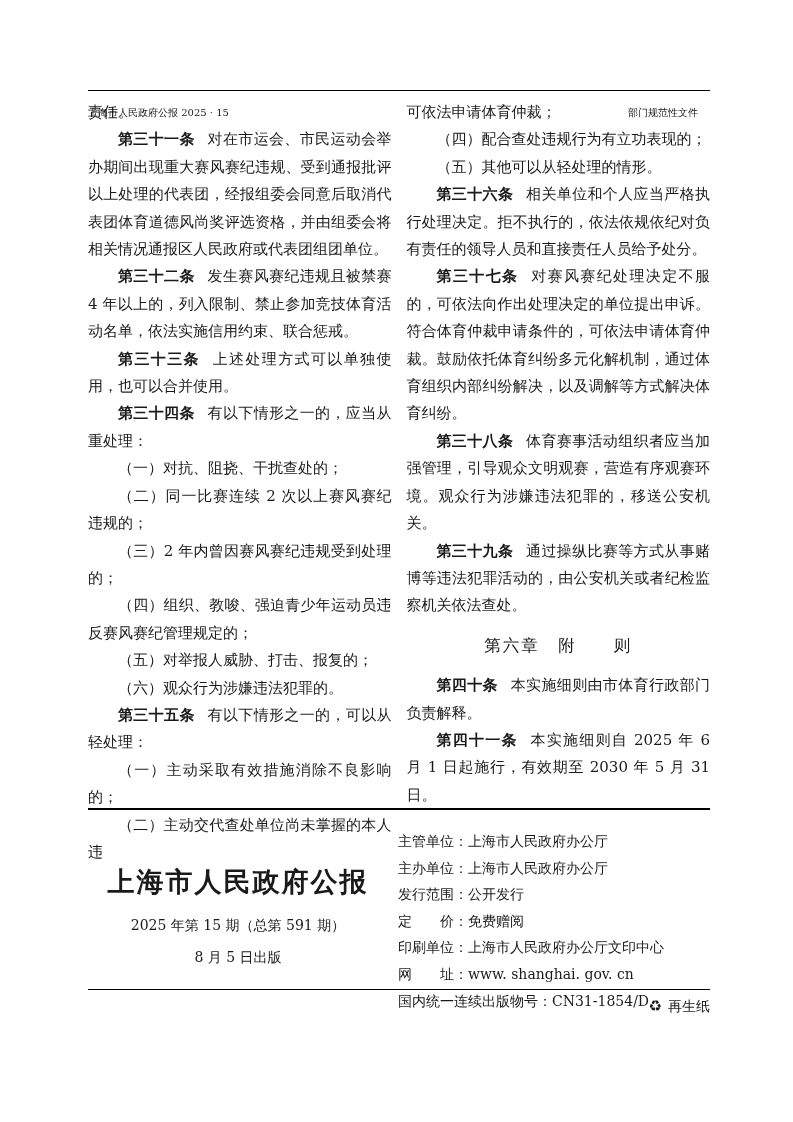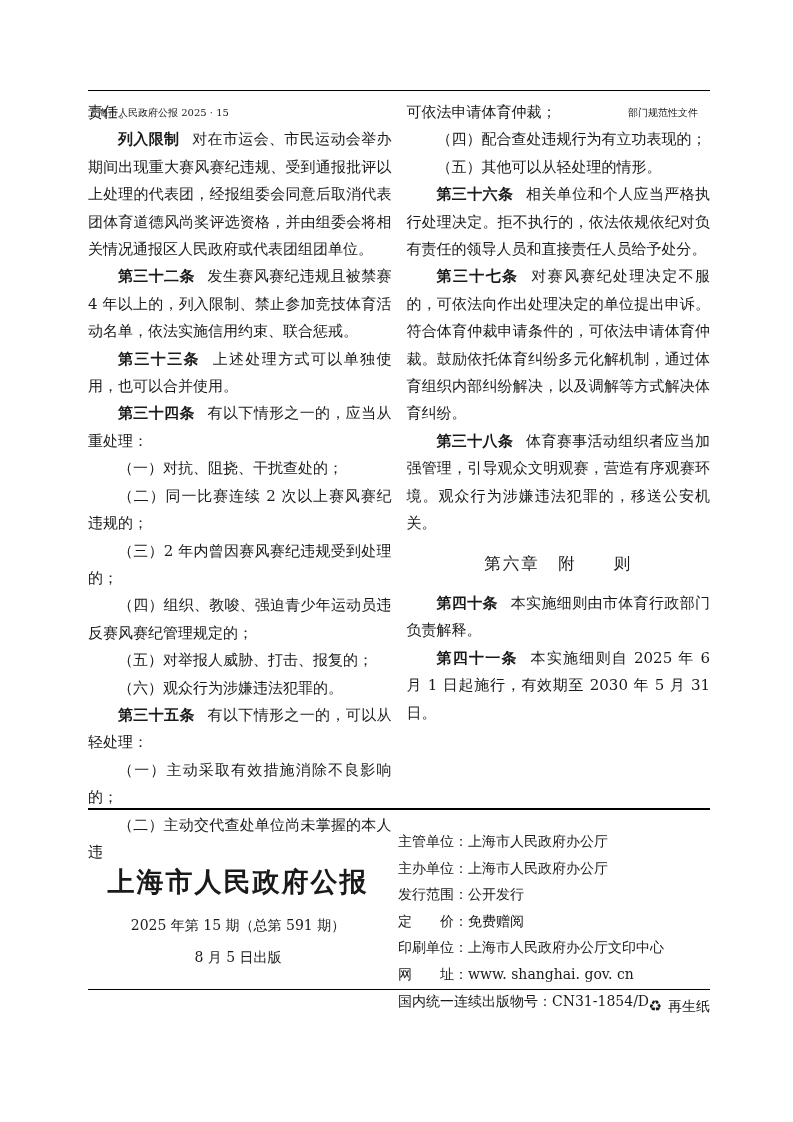--- a/index.html
+++ b/index.html
@@ -80,41 +80,42 @@
 
   <div class="header">
     <span>上海市人民政府公报 2025 · 15</span>
     <span>部门规范性文件</span>
   </div>
   <div class="header-rule"></div>
 
   <div class="body">
     <div class="col">
       <p class="para noindent"><span>责任。</span></p>
-      <p class="para"><span class="art">列入限制</span><span>对在市运会、市民运动会举办期间出现重大赛风赛纪违规、受到通报批评以上处理的代表团，经报组委会同意后取消代表团体育道德风尚奖评选资格，并由组委会将相关情况通报区人民政府或代表团组团单位。</span></p>
+      <p class="para"><span class="art">第三十一条</span><span>对在市运会、市民运动会举办期间出现重大赛风赛纪违规、受到通报批评以上处理的代表团，经报组委会同意后取消代表团体育道德风尚奖评选资格，并由组委会将相关情况通报区人民政府或代表团组团单位。</span></p>
       <p class="para"><span class="art">第三十二条</span><span>发生赛风赛纪违规且被禁赛 4 年以上的，列入限制、禁止参加竞技体育活动名单，依法实施信用约束、联合惩戒。</span></p>
       <p class="para"><span class="art">第三十三条</span><span>上述处理方式可以单独使用，也可以合并使用。</span></p>
       <p class="para"><span class="art">第三十四条</span><span>有以下情形之一的，应当从重处理：</span></p>
       <p class="para"><span>（一）对抗、阻挠、干扰查处的；</span></p>
       <p class="para"><span>（二）同一比赛连续 2 次以上赛风赛纪违规的；</span></p>
       <p class="para"><span>（三）2 年内曾因赛风赛纪违规受到处理的；</span></p>
       <p class="para"><span>（四）组织、教唆、强迫青少年运动员违反赛风赛纪管理规定的；</span></p>
       <p class="para"><span>（五）对举报人威胁、打击、报复的；</span></p>
       <p class="para"><span>（六）观众行为涉嫌违法犯罪的。</span></p>
       <p class="para"><span class="art">第三十五条</span><span>有以下情形之一的，可以从轻处理：</span></p>
       <p class="para"><span>（一）主动采取有效措施消除不良影响的；</span></p>
       <p class="para"><span>（二）主动交代查处单位尚未掌握的本人违</span></p>
     </div>
     <div class="col">
       <p class="para noindent"><span>可依法申请体育仲裁；</span></p>
       <p class="para"><span>（四）配合查处违规行为有立功表现的；</span></p>
       <p class="para"><span>（五）其他可以从轻处理的情形。</span></p>
       <p class="para"><span class="art">第三十六条</span><span>相关单位和个人应当严格执行处理决定。拒不执行的，依法依规依纪对负有责任的领导人员和直接责任人员给予处分。</span></p>
       <p class="para"><span class="art">第三十七条</span><span>对赛风赛纪处理决定不服的，可依法向作出处理决定的单位提出申诉。符合体育仲裁申请条件的，可依法申请体育仲裁。鼓励依托体育纠纷多元化解机制，通过体育组织内部纠纷解决，以及调解等方式解决体育纠纷。</span></p>
       <p class="para"><span class="art">第三十八条</span><span>体育赛事活动组织者应当加强管理，引导观众文明观赛，营造有序观赛环境。观众行为涉嫌违法犯罪的，移送公安机关。</span></p>
+      <p class="para"><span class="art">第三十九条</span><span>通过操纵比赛等方式从事赌博等违法犯罪活动的，由公安机关或者纪检监察机关依法查处。</span></p>
       <p class="chapter">第六章　附　　则</p>
       <p class="para"><span class="art">第四十条</span><span>本实施细则由市体育行政部门负责解释。</span></p>
       <p class="para"><span class="art">第四十一条</span><span>本实施细则自 2025 年 6 月 1 日起施行，有效期至 2030 年 5 月 31 日。</span></p>
     </div>
   </div>
 
   <div class="footer-rule"></div>
   <div class="masthead">
     <div class="masthead-left">
       <div class="masthead-title">上海市人民政府公报</div>

